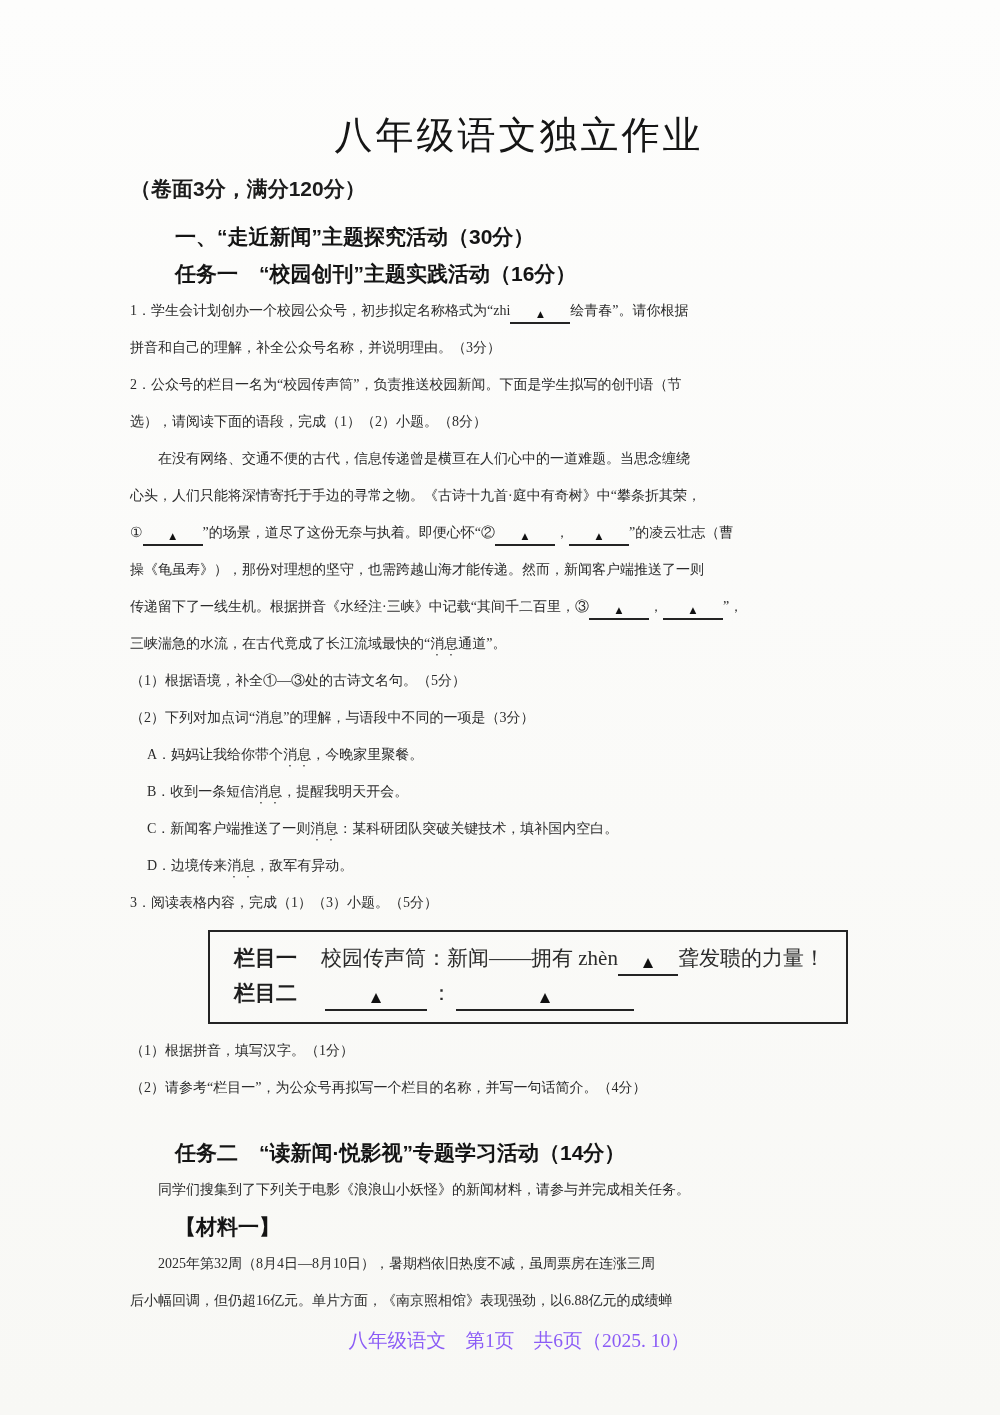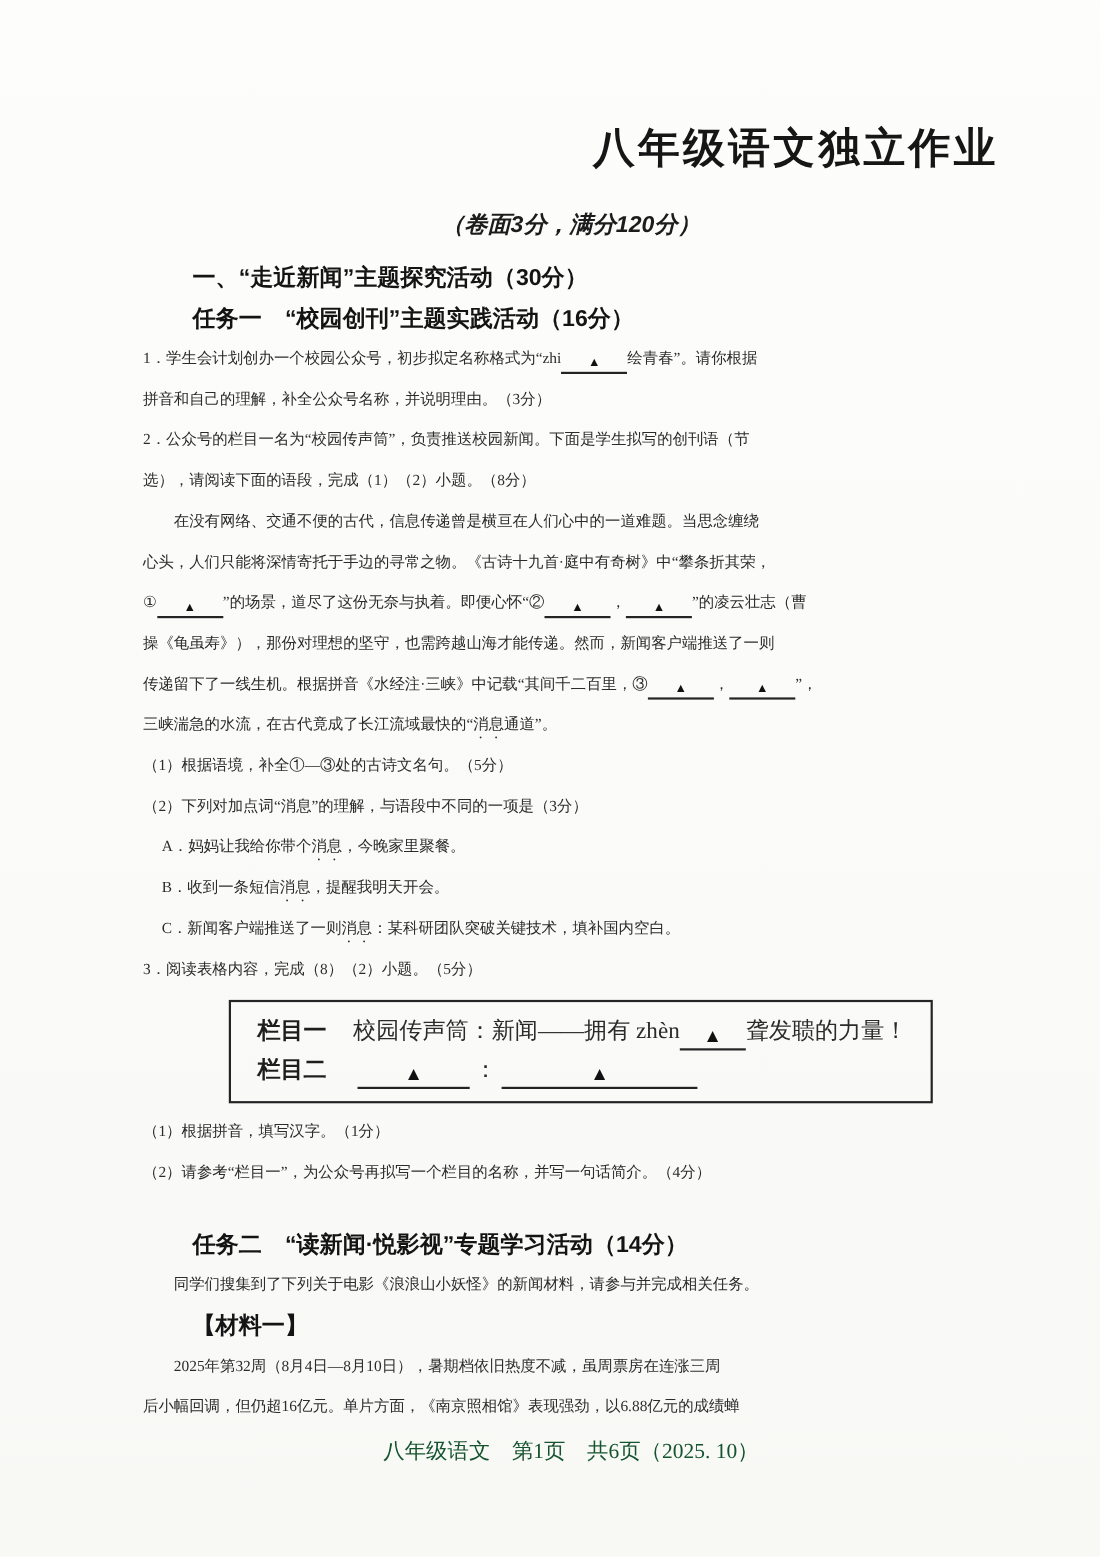--- a/index.html
+++ b/index.html
@@ -7,28 +7,28 @@
     width:1000px;height:1415px;
     background:linear-gradient(180deg,#fdfdfc 0%,#f8f8f5 100%);
     font-family:"Liberation Serif","DejaVu Serif",serif;
     color:#2b2b2b;
     -webkit-font-smoothing:antialiased;
   }
   .page{position:relative;width:1000px;height:1415px;overflow:hidden;}
   .content{position:absolute;left:130px;top:112px;width:778px;}
 
   .title{
-    margin:0;text-align:right;
-    font-size:38px;line-height:46px;font-weight:700;color:#161616;
+    margin:0;text-align:center;
+    font-size:38px;line-height:46px;font-weight:400;color:#161616;
     letter-spacing:3px;
   }
   .subtitle{
-    margin-top:32px;text-align:center;
+    margin-top:16px;
     font-family:"Liberation Sans","DejaVu Sans",sans-serif;
-    font-size:21px;line-height:30px;font-weight:700;color:#1c1c1c;font-style:italic;
+    font-size:21px;line-height:30px;font-weight:700;color:#1c1c1c;
   }
 
   .line{font-size:14px;line-height:37px;white-space:nowrap;color:#2b2b2b;}
   .heading{
     font-family:"Liberation Sans","DejaVu Sans",sans-serif;
     font-weight:700;font-size:21px;color:#141414;margin-left:45px;
   }
   .sec{margin-top:14px;}
   .indent{text-indent:2em;}
   .option{padding-left:17px;}
@@ -60,21 +60,21 @@
     width:640px;box-sizing:border-box;
     padding:9px 10px 11px 24px;
   }
   .box .row{display:flex;align-items:baseline;font-size:21px;line-height:34px;white-space:nowrap;}
   .box .row-label{flex:0 0 auto;margin-right:24px;font-weight:600;color:#1e1e1e;}
   .box .row-content{flex:1 1 auto;}
 
   .spacer{height:28px;}
   .footer{
     margin-top:7px;text-align:center;
-    font-size:19.5px;line-height:30px;color:#14532d;
+    font-size:19.5px;line-height:30px;color:#8b5cf6;
   }
 </style>
 </head>
 <body>
 
 <div class="page">
   <div class="content">
 
     <h1 class="title">八年级语文独立作业</h1>
     <div class="subtitle">（卷面3分，满分120分）</div>
@@ -94,22 +94,23 @@
     <div class="line">操《龟虽寿》），那份对理想的坚守，也需跨越山海才能传递。然而，新闻客户端推送了一则</div>
     <div class="line"><span class="seg-text">传递留下了一线生机。根据拼音《水经注·三峡》中记载“其间千二百里，③</span><span class="seg-blank">▲</span><span class="seg-text">，</span><span class="seg-blank">▲</span><span class="seg-text">”，</span></div>
     <div class="line"><span class="seg-text">三峡湍急的水流，在古代竟成了长江流域最快的“</span><span class="seg-em">消息</span><span class="seg-text">通道”。</span></div>
 
     <div class="line">（1）根据语境，补全①—③处的古诗文名句。（5分）</div>
     <div class="line">（2）下列对加点词“消息”的理解，与语段中不同的一项是（3分）</div>
 
     <div class="line option"><span class="seg-text">A．妈妈让我给你带个</span><span class="seg-em">消息</span><span class="seg-text">，今晚家里聚餐。</span></div>
     <div class="line option"><span class="seg-text">B．收到一条短信</span><span class="seg-em">消息</span><span class="seg-text">，提醒我明天开会。</span></div>
     <div class="line option"><span class="seg-text">C．新闻客户端推送了一则</span><span class="seg-em">消息</span><span class="seg-text">：某科研团队突破关键技术，填补国内空白。</span></div>
+    <div class="line option"><span class="seg-text">D．边境传来</span><span class="seg-em">消息</span><span class="seg-text">，敌军有异动。</span></div>
 
-    <div class="line">3．阅读表格内容，完成（8）（2）小题。（5分）</div>
+    <div class="line">3．阅读表格内容，完成（1）（3）小题。（5分）</div>
 
     <div class="box">
       <div class="row">
         <span class="row-label">栏目一</span>
         <span class="row-content"><span class="seg-text">校园传声筒：新闻——拥有 zhèn</span><span class="seg-blank">▲</span><span class="seg-text">聋发聩的力量！</span></span>
       </div>
       <div class="row">
         <span class="row-label">栏目二</span>
         <span class="row-content"><span class="seg-blankw">▲</span><span class="seg-text">：</span><span class="seg-blankx">▲</span></span>
       </div>

